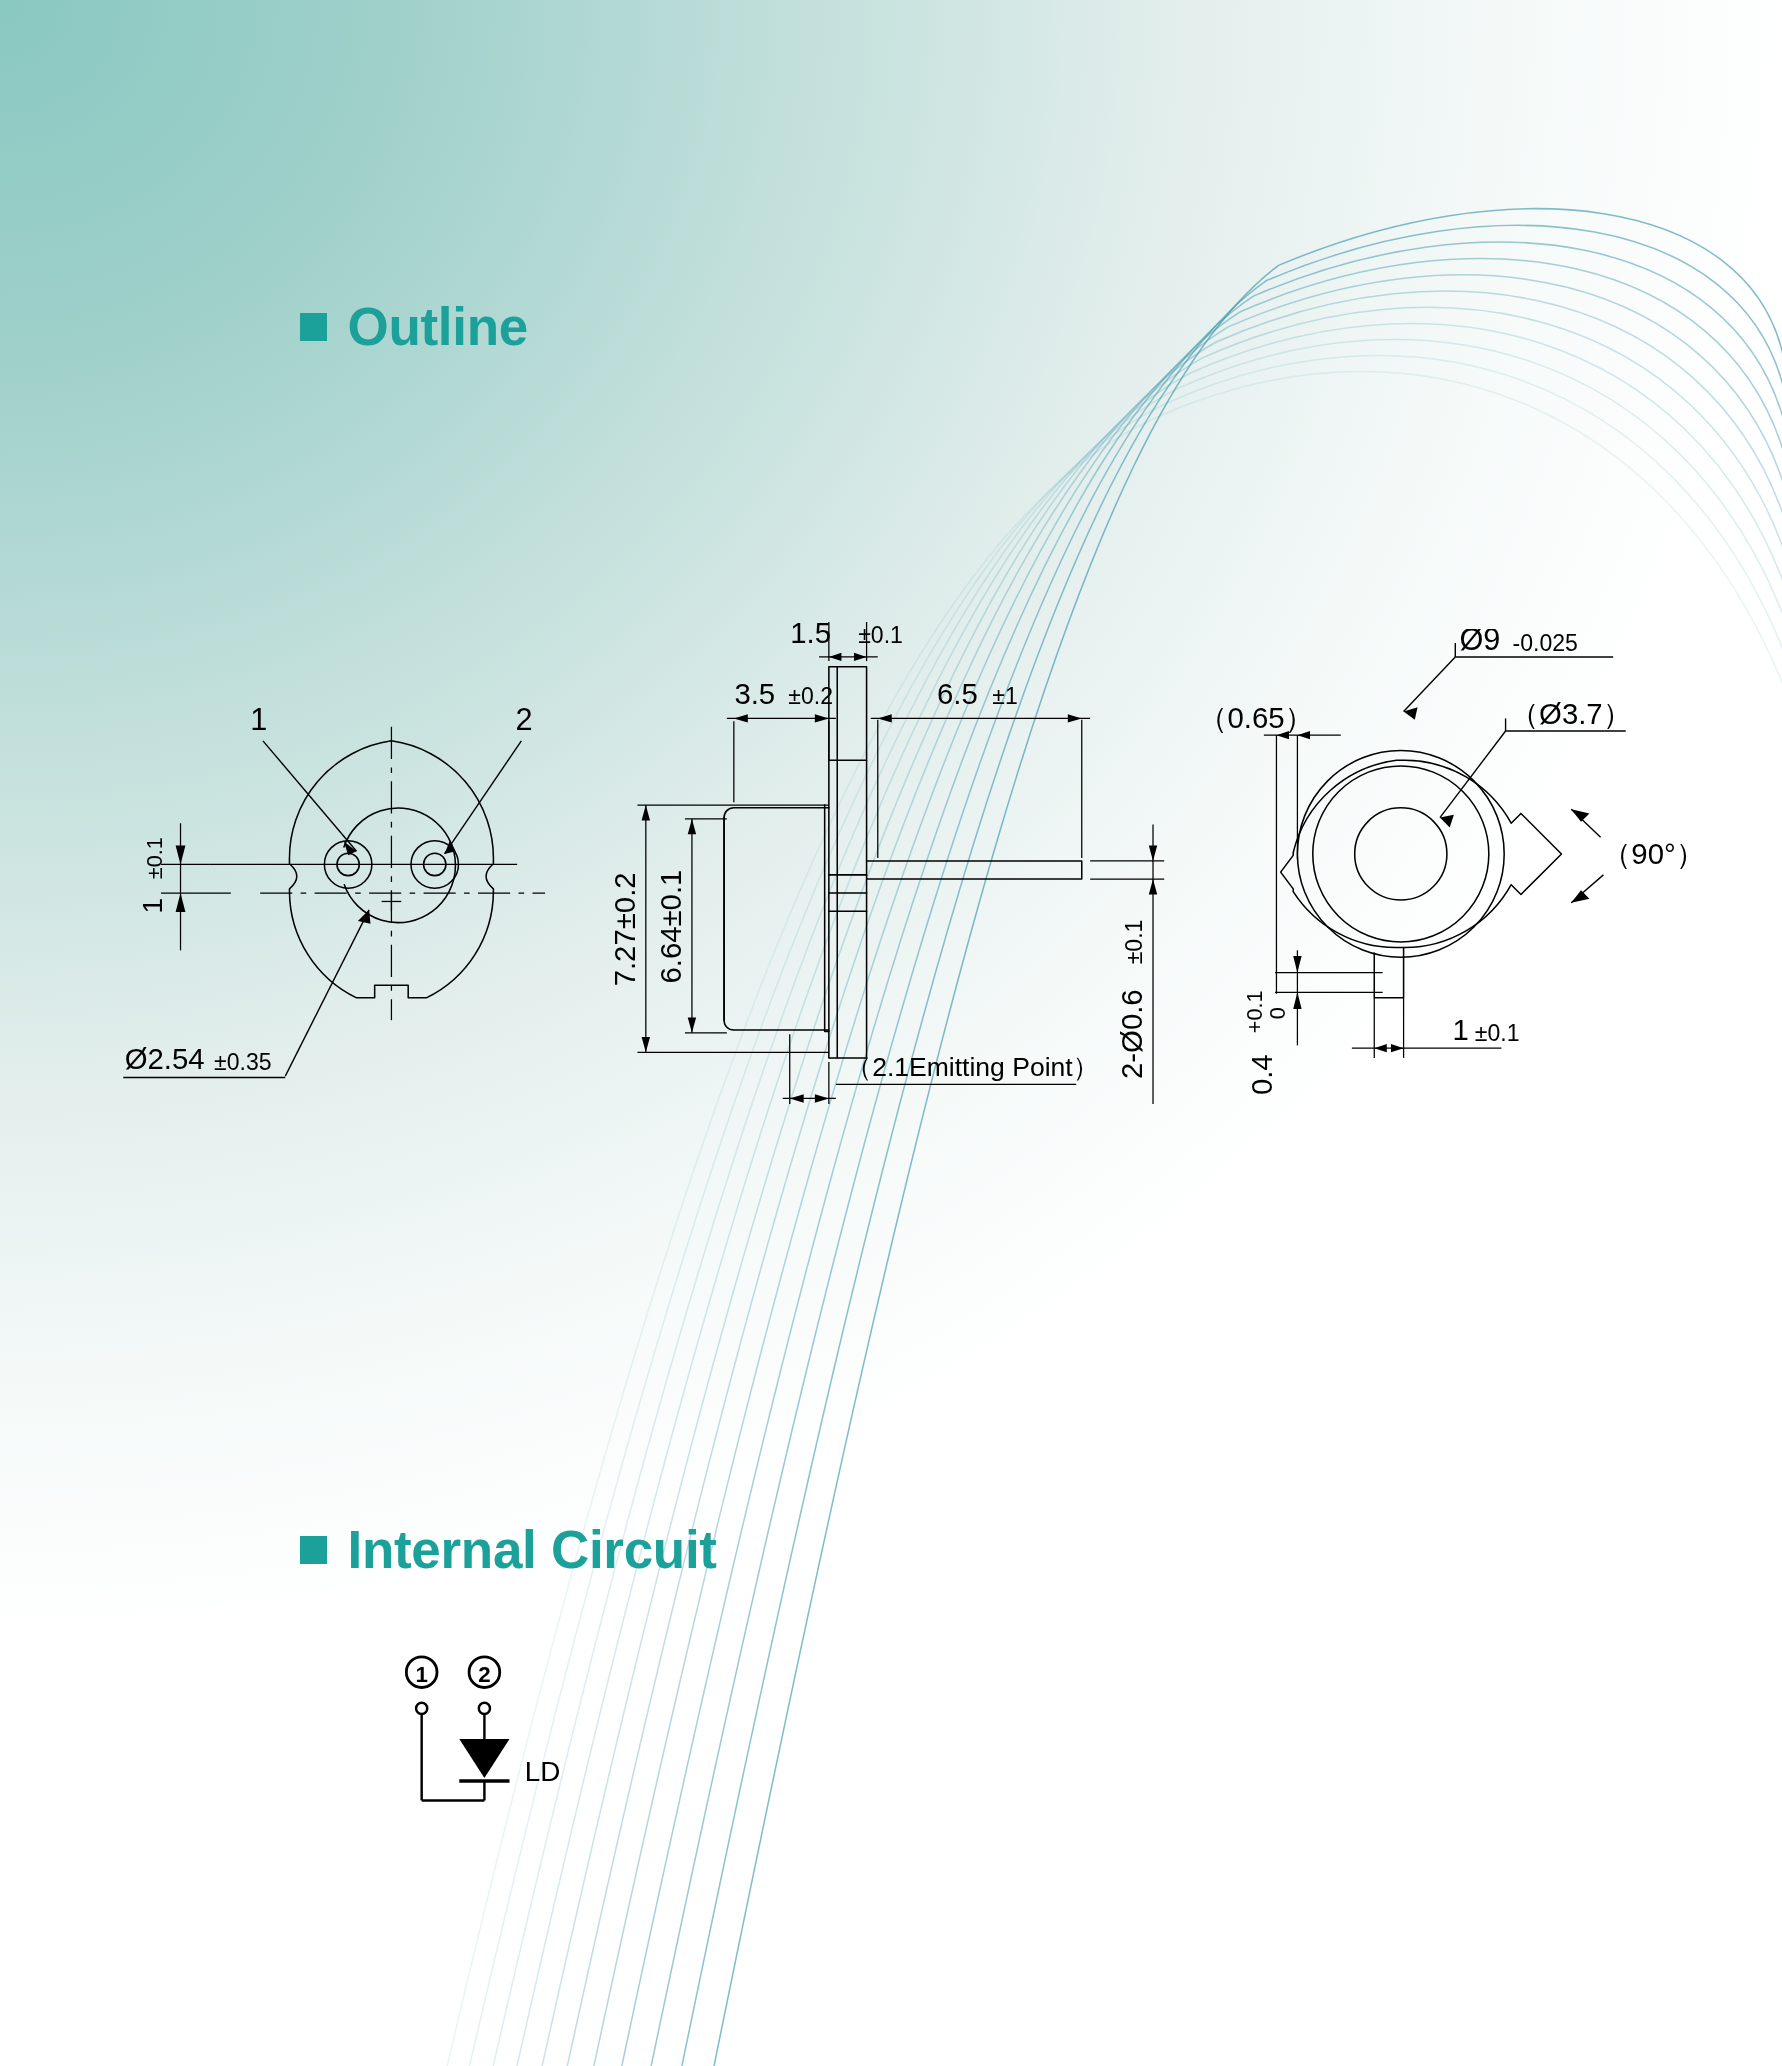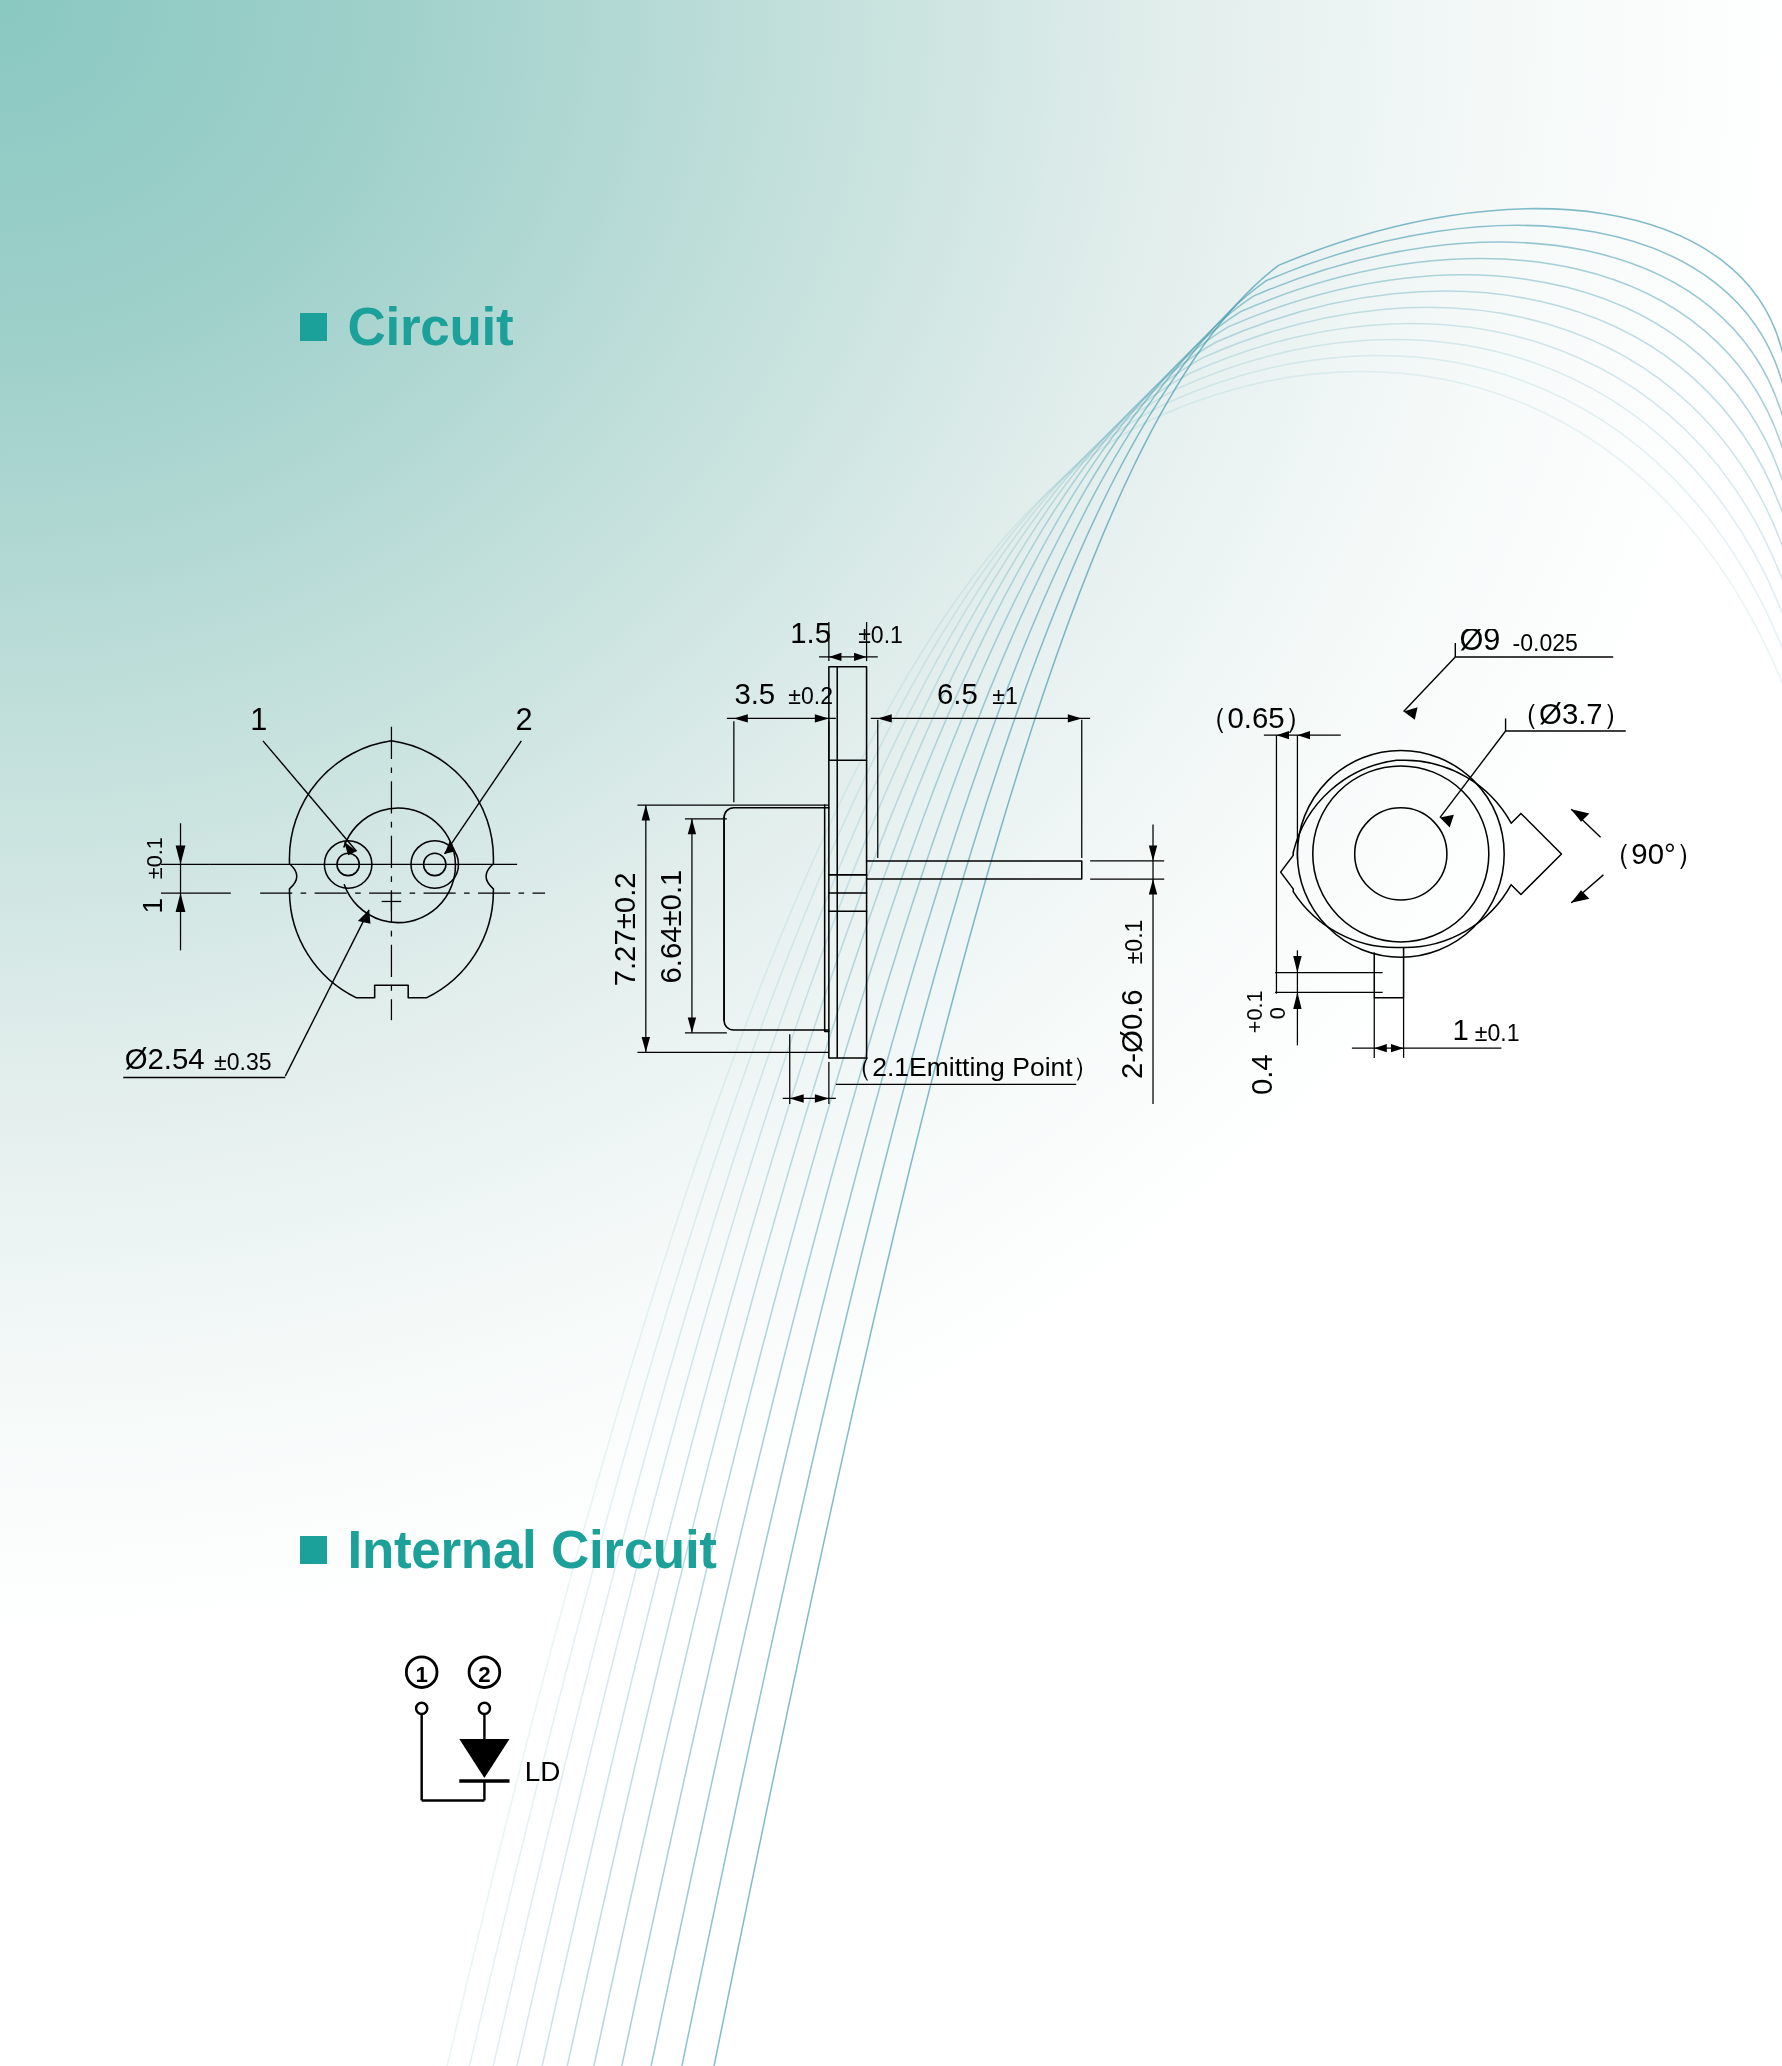--- a/index.html
+++ b/index.html
@@ -49,21 +49,21 @@
       <path d="M 850 2958 C 1158 1530 1418 670 1758 468 C 2096 320 2452 392 2552 690" opacity="0.36"></path>
       <path d="M 890 2958 C 1196 1518 1446 652 1776 446 C 2112 300 2464 364 2552 644" opacity="0.42"></path>
       <path d="M 932 2958 C 1236 1506 1476 634 1794 424 C 2128 280 2476 336 2552 598" opacity="0.48"></path>
       <path d="M 976 2958 C 1278 1494 1506 616 1812 402 C 2144 260 2488 308 2552 552" opacity="0.55"></path>
       <path d="M 1022 2958 C 1322 1482 1538 598 1830 380 C 2160 240 2500 280 2552 508" opacity="0.60"></path>
     </g>
   </svg>
 
   <div class="sec-head" id="head-outline">
     <span class="sec-sq"></span>
-    <span class="sec-title">Circuit</span>
+    <span class="sec-title">Outline</span>
   </div>
 
   <div class="dwg" id="dwg-bottom">
     <svg width="531" height="433" viewBox="0 0 760 620">
       <g fill="none" stroke="#000" stroke-width="2.2" stroke-linecap="round" stroke-linejoin="round">
 
         <path d="M 420 100
                  A 170 170 0 0 1 566 272
                  L 566 276
                  C 552 288 552 300 566 312

